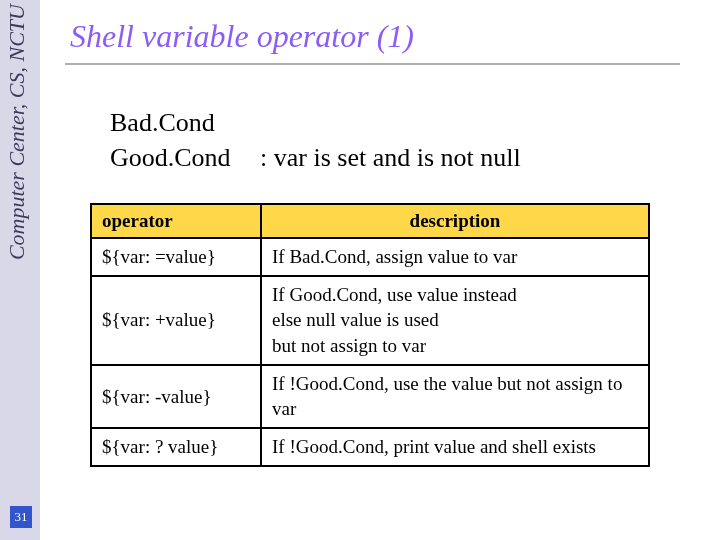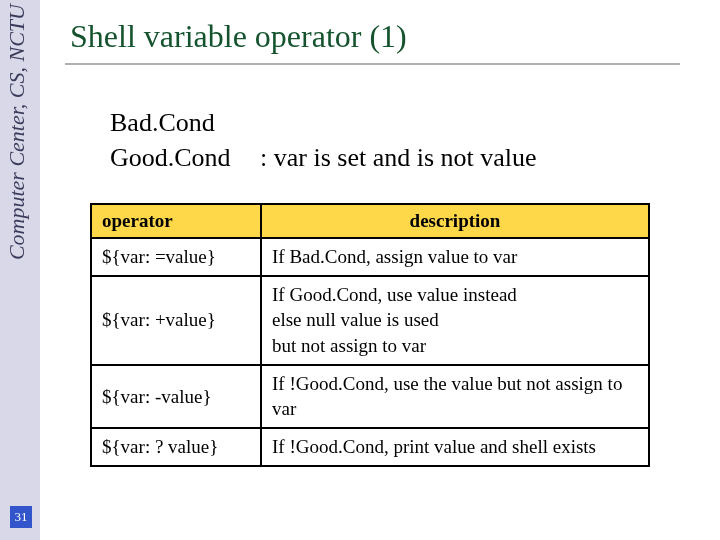--- a/index.html
+++ b/index.html
@@ -38,24 +38,25 @@
     font-family: Liberation Serif, serif;
   }
   .content {
     position: absolute;
     left: 70px;
     top: 18px;
     right: 30px;
   }
   .title {
     font-size: 32px;
-    color: #14532d;
+    color: #8b5cf6;
     font-family: "Times New Roman", Times, serif;
     font-weight: normal;
     margin-bottom: 8px;
+    font-style: italic;
   }
   .title-underline {
     border-bottom: 2px solid #b0b0b0;
     width: 615px;
     margin-left: -5px;
     margin-bottom: 40px;
   }
   .defs {
     margin-left: 40px;
     margin-bottom: 28px;
@@ -105,21 +106,21 @@
 <div class="content">
   <h1 class="title">Shell variable operator (1)</h1>
   <div class="title-underline"></div>
 
   <div class="defs">
     <div class="defs-row">
       <div class="defs-term">Bad.Cond</div>
     </div>
     <div class="defs-row">
       <div class="defs-term">Good.Cond</div>
-      <div class="defs-val">: var is set and is not value</div>
+      <div class="defs-val">: var is set and is not null</div>
     </div>
   </div>
 
   <table class="op">
     <thead>
       <tr>
         <th class="op-col">operator</th>
         <th class="desc-col">description</th>
       </tr>
     </thead>

